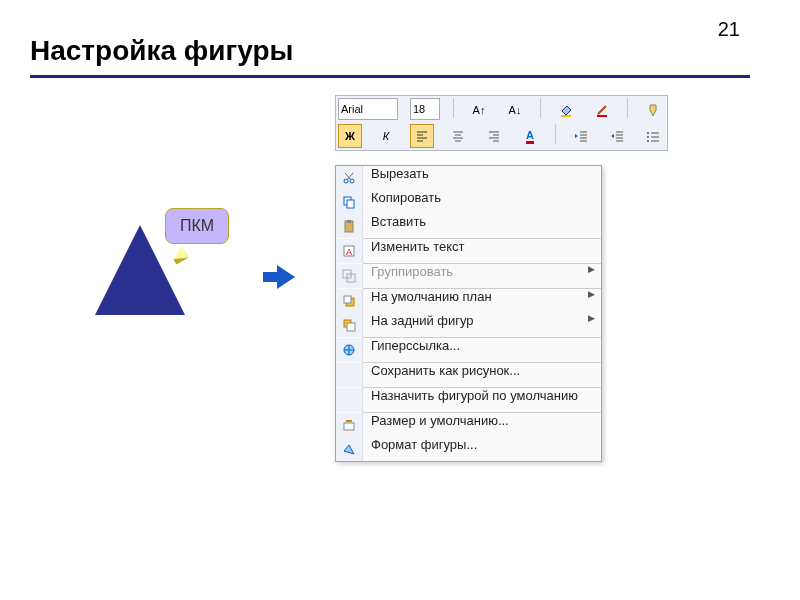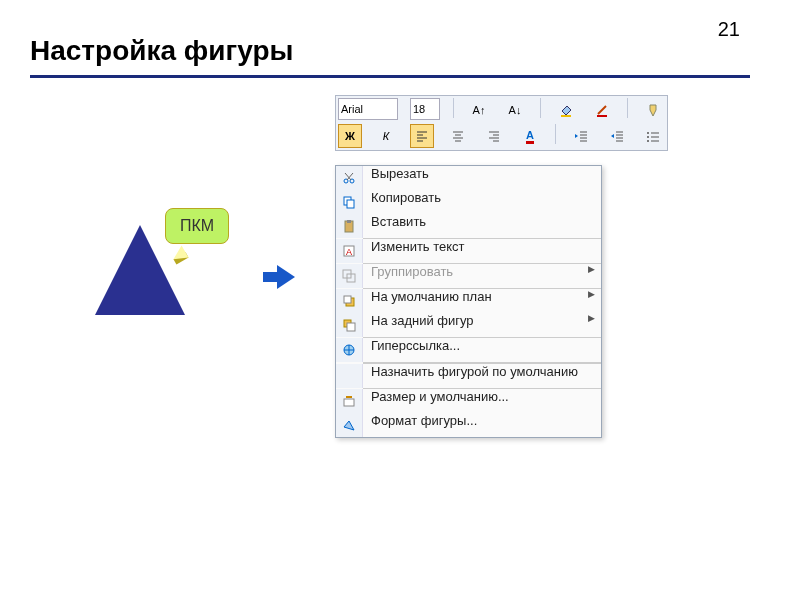--- a/index.html
+++ b/index.html
@@ -6,21 +6,21 @@
 .pagenum{position:absolute;top:18px;right:60px;font-size:20px;color:#000}
 .title{position:absolute;top:35px;left:30px;font-size:28px;font-weight:bold;color:#000}
 .hr{position:absolute;top:75px;left:30px;width:720px;height:3px;background:#1a2a7a}
 .toolbar{position:absolute;top:95px;left:335px;border:1px solid #b0b8c8;background:#eef2f8;padding:2px;display:flex;flex-direction:column;gap:2px}
 .toolbar-row{display:flex;gap:12px;align-items:flex-start}
 .tb-btn{width:22px;height:22px;border:1px solid transparent;background:#eef2f8;display:flex;align-items:center;justify-content:center;font-size:11px;cursor:pointer}
 .tb-btn.active{background:#fce08d;border:1px solid #c89020}
 .tb-sel{height:20px;border:1px solid #aab;background:#fff;font-size:11px;padding:0 2px}
 .tb-sep{width:1px;height:20px;background:#c0c8d8;margin:0 1px}
 .tri{position:absolute;top:225px;left:95px;width:0;height:0;border-left:45px solid transparent;border-right:45px solid transparent;border-bottom:90px solid #2a3090}
-.callout{position:absolute;top:208px;left:165px;background:#bef264;border:1px solid #b8a820;border-radius:8px;padding:8px 14px;font-size:16px;color:#333}
+.callout{position:absolute;top:208px;left:165px;background:#c4b5fd;border:1px solid #b8a820;border-radius:8px;padding:8px 14px;font-size:16px;color:#333}
 .callout-tail{position:absolute;top:248px;left:172px;width:0;height:0;border-top:8px solid transparent;border-bottom:6px solid #b8a820;border-right:14px solid #fdf9a8;transform:rotate(-30deg)}
 .arrow{position:absolute;top:265px;left:277px;width:0;height:0;border-top:12px solid transparent;border-bottom:12px solid transparent;border-left:18px solid #1858c8}
 .arrow-stem{position:absolute;top:272px;left:263px;width:14px;height:10px;background:#1858c8}
 .ctxmenu{position:absolute;top:165px;left:335px;width:265px;border:1px solid #9aa7b8;background:#fafafa;box-shadow:2px 2px 5px rgba(0,0,0,.2);font-size:13px}
 .ctx-item{display:flex;align-items:flex-start;height:24px;cursor:pointer}
 .ctx-icon{width:26px;height:24px;background:#eef2f8;border-right:1px solid #dde;display:flex;align-items:center;justify-content:center;font-size:12px}
 .ctx-label{padding-left:8px;color:#222;flex:1}
 .ctx-label.dim{color:#999}
 .ctx-arrow{padding-right:6px;font-size:9px;color:#555}
 .ctx-sep{height:1px;background:#ccc;margin-left:27px}
@@ -196,20 +196,24 @@
   <div class="ctx-item">
     <div class="ctx-icon">
         <svg width="14" height="14">
           <circle cx="7" cy="7" r="5" fill="#a0d0f0" stroke="#06c"></circle>
           <path d="M2 7h10M7 2v10" stroke="#06c"></path>
         </svg>
       </div>
     <div class="ctx-label">Гиперссылка...</div>
   </div>
   <div class="ctx-sep"></div>
+  <div class="ctx-item">
+    <div class="ctx-icon"></div>
+    <div class="ctx-label">Сохранить как рисунок...</div>
+  </div>
   <div class="ctx-sep"></div>
   <div class="ctx-item">
     <div class="ctx-icon"></div>
     <div class="ctx-label">Назначить фигурой по умолчанию</div>
   </div>
   <div class="ctx-sep"></div>
   <div class="ctx-item">
     <div class="ctx-icon">
         <svg width="14" height="14">
           <rect x="2" y="5" width="10" height="7" fill="#fff" stroke="#888"></rect>

